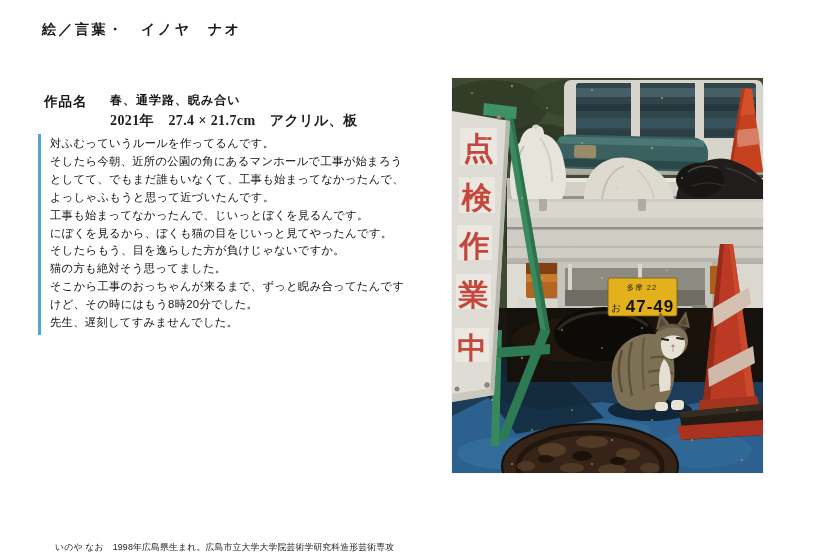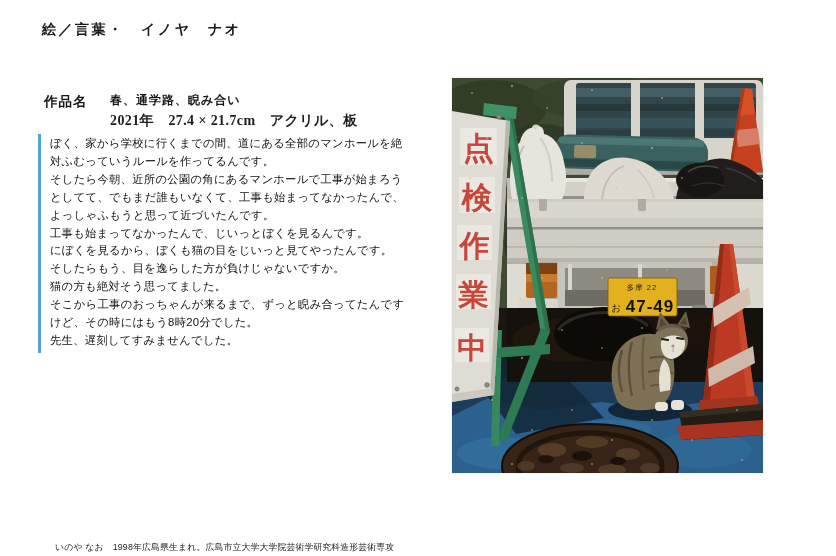--- a/index.html
+++ b/index.html
@@ -61,21 +61,20 @@
 
 <div class="page">
 
   <div class="credit">絵／言葉・　イノヤ　ナオ</div>
 
   <div class="work-label">作品名</div>
   <div class="work-title">春、通学路、睨み合い</div>
   <div class="work-meta">2021年　27.4 × 21.7cm　アクリル、板</div>
 
   <div class="story">
-    <div class="line">ぼく、家から学校に行くまでの間、道にある全部のマンホールを絶</div>
     <div class="line">対ふむっていうルールを作ってるんです。</div>
     <div class="line">そしたら今朝、近所の公園の角にあるマンホールで工事が始まろう</div>
     <div class="line">としてて、でもまだ誰もいなくて、工事も始まってなかったんで、</div>
     <div class="line">よっしゃふもうと思って近づいたんです。</div>
     <div class="line">工事も始まってなかったんで、じいっとぼくを見るんです。</div>
     <div class="line">にぼくを見るから、ぼくも猫の目をじいっと見てやったんです。</div>
     <div class="line">そしたらもう、目を逸らした方が負けじゃないですか。</div>
     <div class="line">猫の方も絶対そう思ってました。</div>
     <div class="line">そこから工事のおっちゃんが来るまで、ずっと睨み合ってたんです</div>
     <div class="line">けど、その時にはもう8時20分でした。</div>

